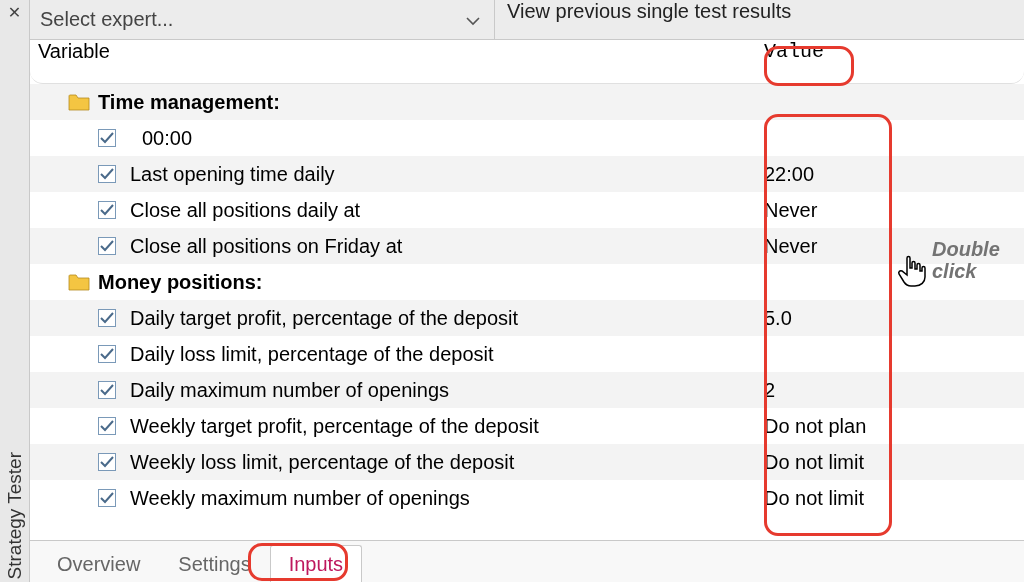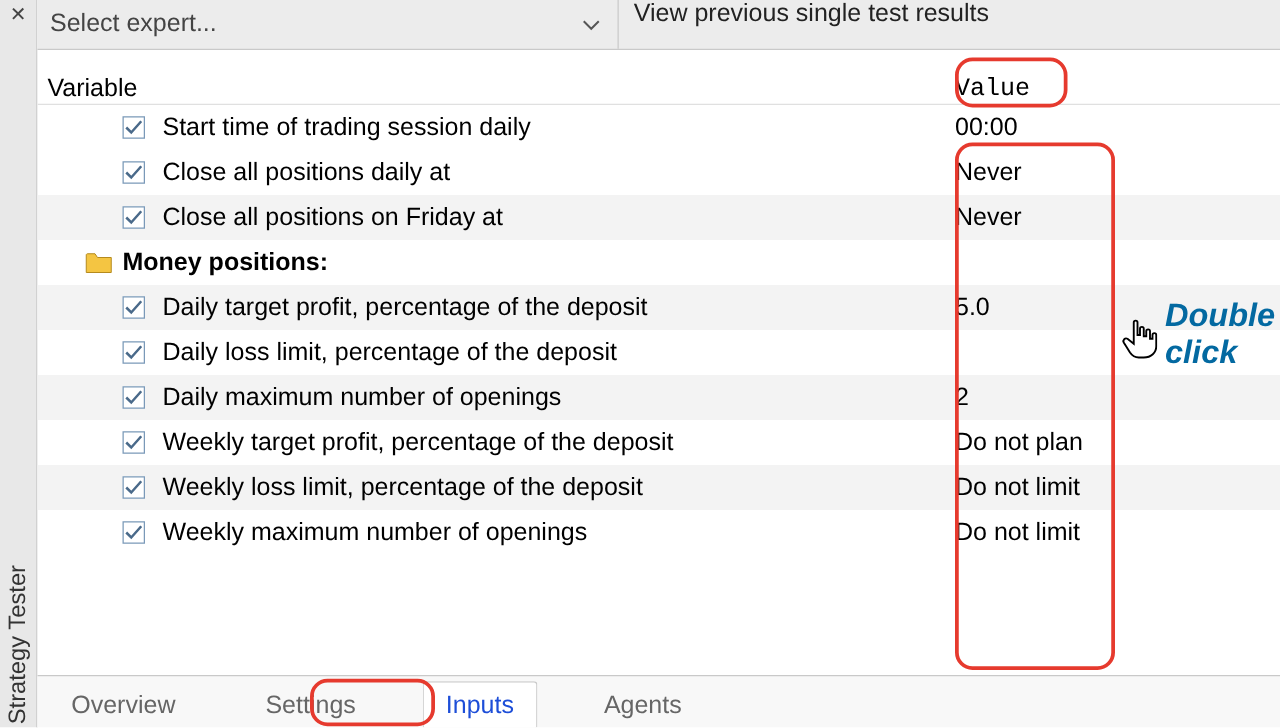--- a/index.html
+++ b/index.html
@@ -8,39 +8,39 @@
   .sidebar { width: 30px; background: #e8e8e8; border-right: 1px solid #c9c9c9; display: flex; flex-direction: column; }
   .sidebar .close { height: 24px; display:flex; align-items:center; justify-content:center; font-size:16px; color:#444; }
   .sidebar .vtext { flex:1; display:flex; align-items:flex-end; justify-content:center; padding-bottom:3px; }
   .sidebar .vtext span { writing-mode: vertical-rl; transform: rotate(180deg); font-size:19px; color:#333; }
   .main { flex:1; display:flex; flex-direction:column; background:#fff; }
   .topbar { height: 40px; background:#ececec; border-bottom:1px solid #c9c9c9; display:flex; }
   .expert-select { width: 465px; height:100%; border-right:1px solid #c9c9c9; display:flex; align-items:center; padding:0 10px; color:#444; position:relative; }
   .expert-select .chev { position:absolute; right:14px; }
   .topbar .link { flex:1; display:flex; align-items:flex-start; padding:0 12px; color:#222; }
   .grid { flex:1; overflow:hidden; position:relative; }
-  .grid-header { height: 44px; display:flex; align-items:flex-end; border-bottom:1px solid #e0e0e0; padding-left:8px; }
+  .grid-header { height: 44px; display:flex; align-items:flex-start; border-bottom:1px solid #e0e0e0; padding-left:8px;border-radius:13px; }
   .col-var { flex:1; }
   .col-val { width: 272px; padding-left:12px;font-family:Liberation Mono, monospace; }
   .grid-body { }
   .row { height: 36px; display:flex; align-items:center; padding-left:8px; }
   .row.alt { background:#f3f3f3; }
   .row.group { font-weight:700; }
   .folder-icon { width:22px; height:18px; margin-left:30px; margin-right:8px; }
   .folder-icon svg { display:block; }
   .cb { width:18px; height:18px; border:1px solid #7a99b8; background:#fff; margin-left:60px; margin-right:14px; display:flex; align-items:center; justify-content:center; }
   .cb svg { display:block; }
   .var-text { flex:1; }
   .val-text { width:272px; padding-left:12px; }
   .tabs { height: 42px; border-top:1px solid #c9c9c9; background:#f8f8f8; display:flex; align-items:stretch; padding-left:8px; }
   .tab { display:flex; align-items:center; padding:0 18px; color:#666; border:1px solid transparent; border-bottom:none; margin-top:4px; }
-  .tab.active { background:#fff; border-color:#c9c9c9; color:#1d4ed8; border-radius:3px 3px 0 0; }
+  .tab.active { background:#fff; border-color:#c9c9c9; color:#be185d; border-radius:3px 3px 0 0; }
   
   .annot { position:absolute; border:3px solid #E63A2E; border-radius:14px; pointer-events:none; }
-  .annot-label { position:absolute; color:#0369a1; font-weight:700; font-style:italic; font-size:26px; line-height:1.1; pointer-events:none; }
+  .annot-label { position:absolute; color:#737373; font-weight:700; font-style:italic; font-size:20px; line-height:1.1; pointer-events:none; }
   .cursor-overlay { position:absolute; pointer-events:none; }
 </style>
 </head>
 <body>
 
 <div class="app">
   <div class="sidebar">
     <div class="close">✕</div>
     <div class="vtext">
       <span>Strategy Tester</span>
@@ -60,28 +60,45 @@
         <span>View previous single test results</span>
       </div>
     </div>
 
     <div class="grid">
       <div class="grid-header">
         <div class="col-var"><span>Variable</span></div>
         <div class="col-val"><span>Value</span></div>
       </div>
       <div class="grid-body" id="grid-body">
+          <div class="row group alt">
+            <span class="folder-icon">
+              <svg width="22" height="18" viewBox="0 0 22 18">
+                <path d="M1 3 L1 17 L21 17 L21 5 L10 5 L8 2 L2 2 C1 2 1 3 1 3 Z" fill="#F4C542" stroke="#B58A1E" stroke-width="0.8"></path>
+              </svg>
+            </span>
+            <span class="var-text">Time management:</span>
+            <span class="val-text"></span>
+          </div>
           <div class="row">
             <span class="cb">
               <svg width="14" height="12" viewBox="0 0 14 12">
                 <path d="M1 6 L5 10 L13 1" stroke="#4a6a8a" stroke-width="2" fill="none"></path>
               </svg>
             </span>
-            <span class="var-text">Start time of trading session daily</span>
             <span class="val-text">00:00</span>
+          </div>
+          <div class="row alt">
+            <span class="cb">
+              <svg width="14" height="12" viewBox="0 0 14 12">
+                <path d="M1 6 L5 10 L13 1" stroke="#4a6a8a" stroke-width="2" fill="none"></path>
+              </svg>
+            </span>
+            <span class="var-text">Last opening time daily</span>
+            <span class="val-text">22:00</span>
           </div>
           <div class="row">
             <span class="cb">
               <svg width="14" height="12" viewBox="0 0 14 12">
                 <path d="M1 6 L5 10 L13 1" stroke="#4a6a8a" stroke-width="2" fill="none"></path>
               </svg>
             </span>
             <span class="var-text">Close all positions daily at</span>
             <span class="val-text">Never</span>
           </div>
@@ -163,21 +180,20 @@
       <div class="annot-label" style="left:902px; top:198px;">
         <span>Double</span><br><span>click</span>
       </div>
       <div class="cursor-overlay" style="left:866px; top:214px;">
         <svg width="30" height="34" viewBox="0 0 30 34">
           <path d="M11 4 C11 2 14 2 14 4 L14 14 L16 14 L16 9 C16 7 19 7 19 9 L19 15 L21 15 L21 11 C21 9 24 9 24 11 L24 17 L26 17 L26 14 C26 12 29 12 29 14 L29 23 C29 28 25 32 19 32 L15 32 C12 32 10 31 8 28 L3 20 C2 18 4 16 6 17 L11 21 Z" fill="#fff" stroke="#000" stroke-width="1.5"></path>
         </svg>
       </div>
     </div>
 
-    <div class="tabs" id="tabs" style="position:relative;gap:34px;">
+    <div class="tabs" id="tabs" style="position:relative;">
       <div class="annot" style="left:218px; top:2px; width:100px; height:38px;"></div>
     <div class="tab">Overview</div>
         <div class="tab">Settings</div>
         <div class="tab active">Inputs</div>
-        <div class="tab">Agents</div>
       </div>
   </div>
 </div>
 
 </body></html>

